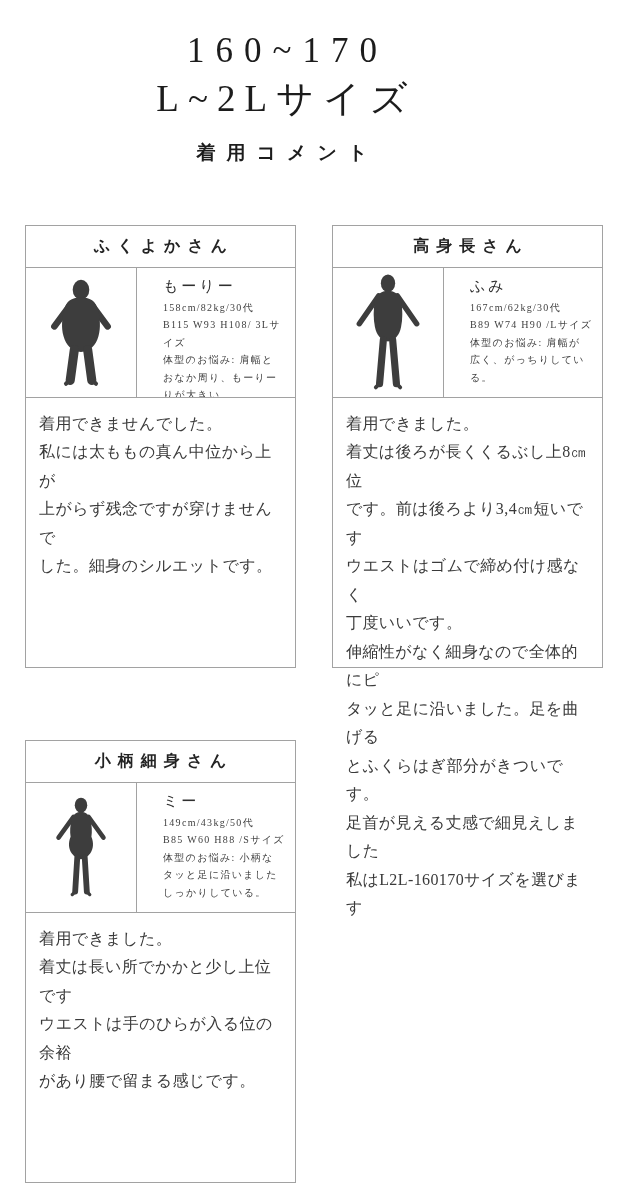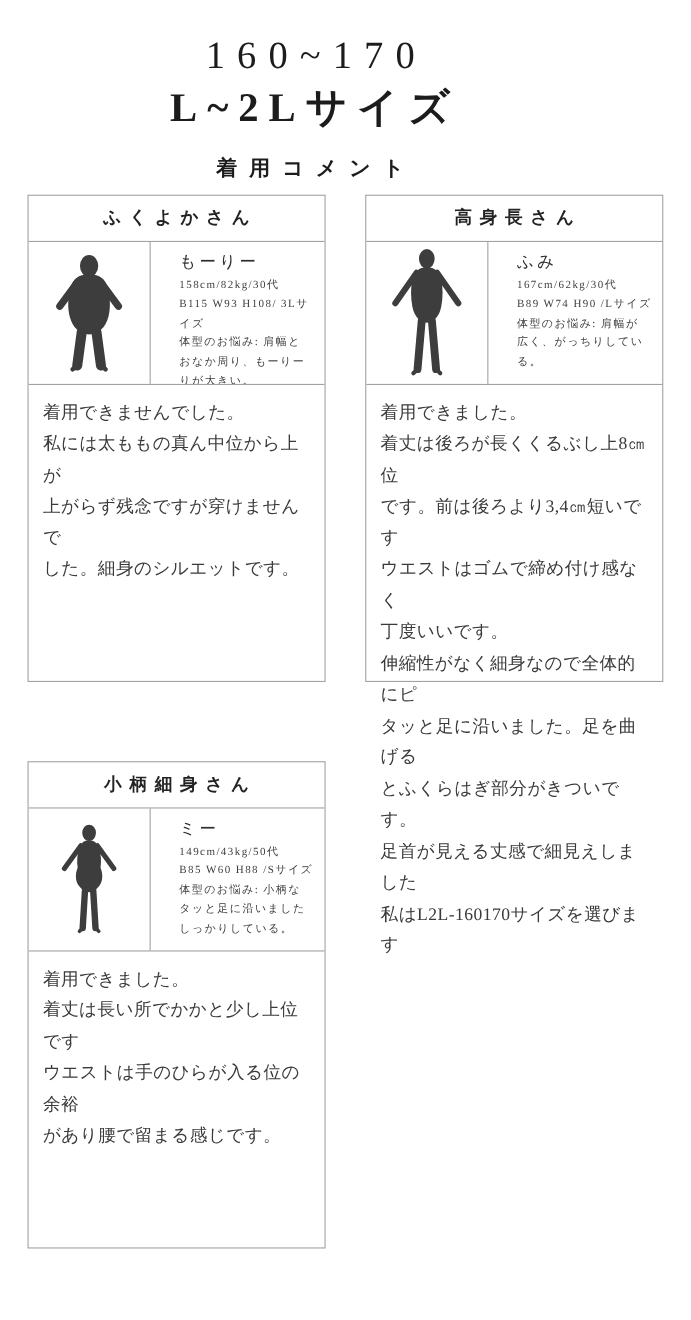--- a/index.html
+++ b/index.html
@@ -15,30 +15,31 @@
     width:628px;height:1200px;position:relative;overflow:hidden;
     font-family:"Liberation Serif","DejaVu Serif",serif;
     background:var(--bg);
   }
   .titles{position:absolute;top:0;left:0;width:564px;text-align:center;color:var(--title);}
   .title-main{
     margin-top:32px;font-size:35px;font-weight:500;
     letter-spacing:11px;text-indent:11px;line-height:1.1;
   }
   .title-size{
-    margin-top:8px;font-size:37px;font-weight:700;
+    margin-top:8px;font-size:37px;font-weight:400;
     letter-spacing:9px;text-indent:9px;line-height:1.1;
   }
   .subtitle{
     margin-top:21px;font-size:19px;font-weight:600;
     letter-spacing:11px;text-indent:11px;
   }
   .card{
     position:absolute;width:271px;height:443px;background:#fff;
     border:1.5px solid var(--border);
+    margin-top:48px;
   }
   #card-0{left:25px;top:177px;}
   #card-1{left:332px;top:177px;}
   #card-2{left:25px;top:692px;}
   .card-header{
     height:42px;display:flex;align-items:center;justify-content:center;
     border-bottom:1px solid var(--border);
     font-size:16px;font-weight:600;color:#232323;
     letter-spacing:7px;text-indent:7px;
   }

